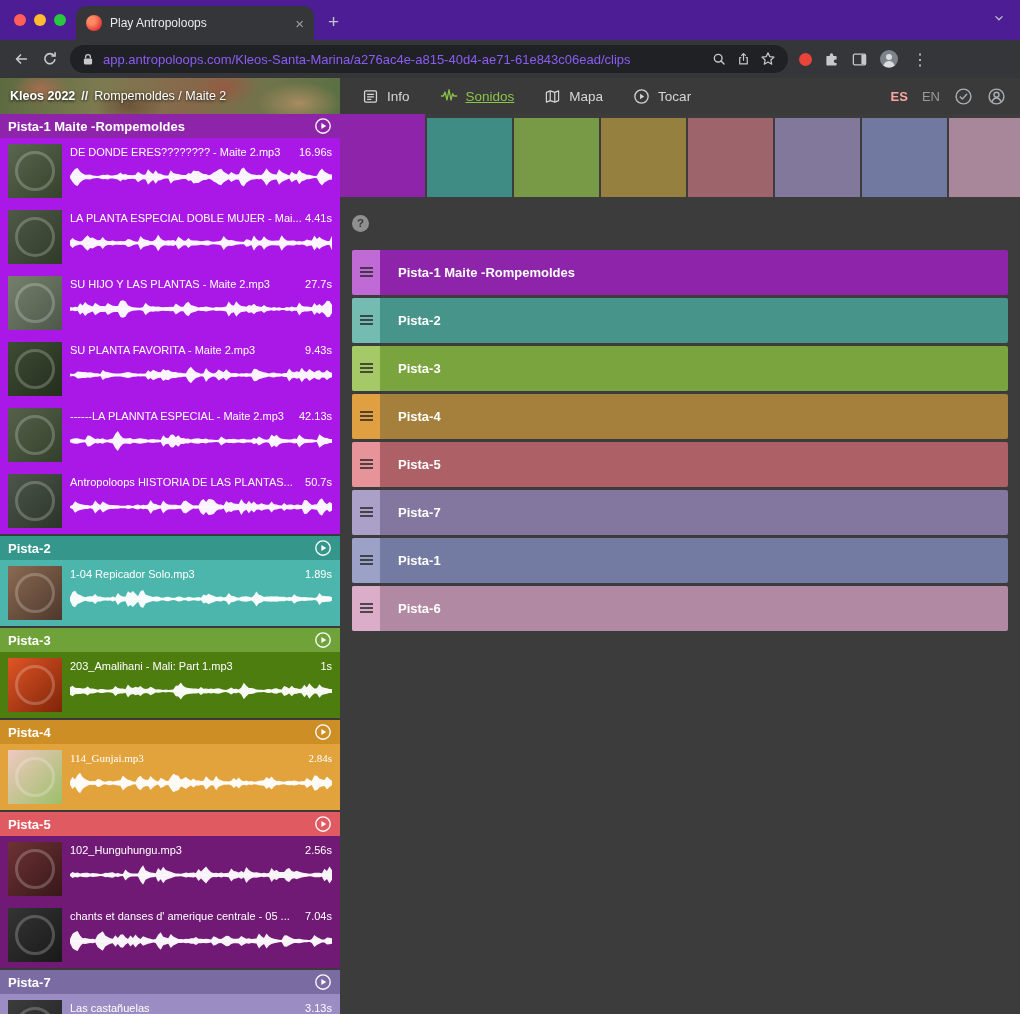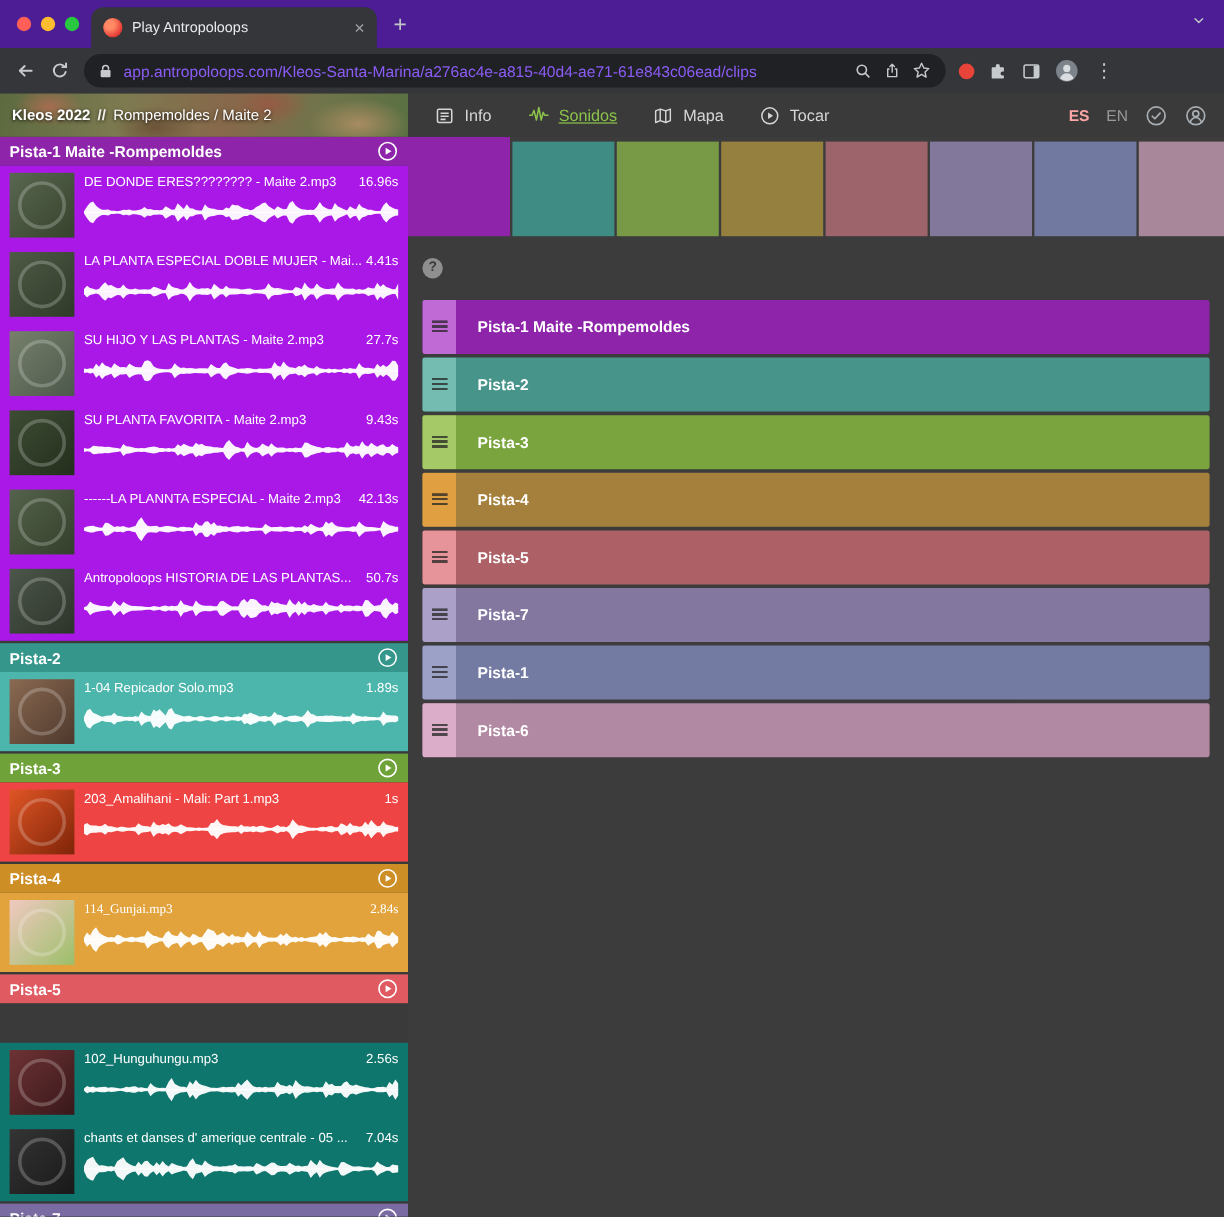--- a/index.html
+++ b/index.html
@@ -299,21 +299,21 @@
         <div class="section">
           <div class="section-header" style="background: rgb(111, 163, 58);">
             <span class="section-title">Pista-3</span>
             <span class="play-btn">
               <svg viewBox="0 0 20 20">
                 <circle cx="10" cy="10" r="8" fill="none" stroke="currentColor" stroke-width="1.5"></circle>
                 <path d="M8.2 6.8 13.6 10l-5.4 3.2z" fill="currentColor"></path>
               </svg>
             </span>
           </div>
-          <div class="clips" style="background: #ef4444;">
+          <div class="clips" style="background: #4d7c0f;">
             <div class="clip">
               <div class="thumb" style="background: linear-gradient(135deg, rgb(224, 85, 37), rgb(126, 36, 8));"></div>
               <div class="clip-body">
                 <div class="clip-top">
                   <span class="clip-title">203_Amalihani - Mali: Part 1.mp3</span>
                   <span class="clip-dur">1s</span>
                 </div>
                 <svg viewBox="0 0 260 26" preserveAspectRatio="none" class="wave">
                   <polygon points="0,9.3 2.5,7.8 5,9.7 7.5,10.0 10,10.0 12.5,10.5 15,10.2 17.5,8.4 20,10.6 22.5,10.5 25,11.1 27.5,11.7 30,11.0 32.5,10.9 35,11.5 37.5,11.7 40,11.4 42.5,11.1 45,8.0 47.5,10.0 50,10.4 52.5,10.6 55,11.2 57.5,6.6 60,9.3 62.5,9.9 65,8.7 67.5,9.6 70,8.0 72.5,10.3 75,10.9 77.5,10.5 80,8.8 82.5,10.1 85,11.4 87.5,11.3 90,11.6 92.5,12.0 95,11.6 97.5,11.9 100,11.8 102.5,11.5 105,7.8 107.5,7.6 110,4.6 112.5,8.1 115,9.4 117.5,10.0 120,10.3 122.5,10.5 125,10.5 127.5,11.0 130,9.0 132.5,10.8 135,10.6 137.5,11.0 140,10.4 142.5,11.1 145,10.4 147.5,10.2 150,11.1 152.5,11.8 155,11.9 157.5,10.9 160,9.4 162.5,10.9 165,10.7 167.5,11.4 170,9.6 172.5,4.7 175,7.7 177.5,9.9 180,9.9 182.5,10.6 185,11.4 187.5,11.8 190,11.7 192.5,12.1 195,11.3 197.5,11.0 200,11.4 202.5,10.6 205,10.3 207.5,11.3 210,11.4 212.5,8.0 215,9.1 217.5,10.6 220,7.7 222.5,10.1 225,10.2 227.5,11.0 230,10.4 232.5,6.8 235,9.4 237.5,5.3 240,8.2 242.5,10.5 245,10.2 247.5,6.3 250,9.0 252.5,9.8 255,10.2 257.5,11.1 260,11.0 260,15.0 257.5,14.9 255,15.8 252.5,16.2 250,17.0 247.5,19.7 245,15.8 242.5,15.5 240,17.8 237.5,20.7 235,16.6 232.5,19.2 230,15.6 227.5,15.0 225,15.8 222.5,15.9 220,18.3 217.5,15.4 215,16.9 212.5,18.0 210,14.6 207.5,14.7 205,15.7 202.5,15.4 200,14.6 197.5,15.0 195,14.7 192.5,13.9 190,14.3 187.5,14.2 185,14.6 182.5,15.4 180,16.1 177.5,16.1 175,18.3 172.5,21.3 170,16.4 167.5,14.6 165,15.3 162.5,15.1 160,16.6 157.5,15.1 155,14.1 152.5,14.2 150,14.9 147.5,15.8 145,15.6 142.5,14.9 140,15.6 137.5,15.0 135,15.4 132.5,15.2 130,17.0 127.5,15.0 125,15.5 122.5,15.5 120,15.7 117.5,16.0 115,16.6 112.5,17.9 110,21.4 107.5,18.4 105,18.2 102.5,14.5 100,14.2 97.5,14.1 95,14.4 92.5,14.0 90,14.4 87.5,14.7 85,14.6 82.5,15.9 80,17.2 77.5,15.5 75,15.1 72.5,15.7 70,18.0 67.5,16.4 65,17.3 62.5,16.1 60,16.7 57.5,19.4 55,14.8 52.5,15.4 50,15.6 47.5,16.0 45,18.0 42.5,14.9 40,14.6 37.5,14.3 35,14.5 32.5,15.1 30,15.0 27.5,14.3 25,14.9 22.5,15.5 20,15.4 17.5,17.6 15,15.8 12.5,15.5 10,16.0 7.5,16.0 5,16.3 2.5,18.2 0,16.7" fill="rgba(255,255,255,0.95)"></polygon>
                   <line x1="0" x2="260" y1="13" y2="13" stroke="rgba(255,255,255,0.9)" stroke-width="1"></line>
@@ -351,21 +351,21 @@
         <div class="section">
           <div class="section-header" style="background: rgb(224, 90, 98);">
             <span class="section-title">Pista-5</span>
             <span class="play-btn">
               <svg viewBox="0 0 20 20">
                 <circle cx="10" cy="10" r="8" fill="none" stroke="currentColor" stroke-width="1.5"></circle>
                 <path d="M8.2 6.8 13.6 10l-5.4 3.2z" fill="currentColor"></path>
               </svg>
             </span>
           </div>
-          <div class="clips" style="background: #0f766e; margin-top: 33px;">
+          <div class="clips" style="background: #701a75;">
             <div class="clip">
               <div class="thumb" style="background: linear-gradient(135deg, rgb(110, 50, 52), rgb(56, 24, 26));"></div>
               <div class="clip-body">
                 <div class="clip-top">
                   <span class="clip-title">102_Hunguhungu.mp3</span>
                   <span class="clip-dur">2.56s</span>
                 </div>
                 <svg viewBox="0 0 260 26" preserveAspectRatio="none" class="wave">
                   <polygon points="0,12.0 2.5,10.0 5,11.0 7.5,10.4 10,11.5 12.5,11.1 15,10.8 17.5,10.7 20,11.4 22.5,11.1 25,11.3 27.5,11.6 30,12.0 32.5,11.7 35,10.7 37.5,11.0 40,10.4 42.5,10.3 45,11.5 47.5,11.1 50,11.7 52.5,11.9 55,7.5 57.5,9.9 60,11.2 62.5,11.6 65,11.5 67.5,11.6 70,6.4 72.5,3.3 75,8.2 77.5,9.5 80,10.6 82.5,10.7 85,11.2 87.5,6.1 90,8.8 92.5,4.7 95,7.9 97.5,9.1 100,9.8 102.5,10.7 105,11.4 107.5,11.5 110,11.7 112.5,11.2 115,10.6 117.5,11.0 120,10.8 122.5,10.6 125,11.1 127.5,7.0 130,9.6 132.5,6.9 135,4.6 137.5,7.7 140,10.3 142.5,11.0 145,10.8 147.5,11.3 150,10.6 152.5,11.3 155,11.0 157.5,10.8 160,6.5 162.5,9.1 165,9.5 167.5,10.4 170,8.9 172.5,10.6 175,5.1 177.5,8.0 180,9.7 182.5,10.5 185,10.3 187.5,10.7 190,11.3 192.5,10.8 195,11.2 197.5,10.9 200,6.0 202.5,9.0 205,8.1 207.5,10.1 210,10.0 212.5,10.1 215,7.1 217.5,6.1 220,9.1 222.5,9.8 225,8.7 227.5,9.7 230,10.5 232.5,11.1 235,11.2 237.5,11.8 240,11.6 242.5,10.8 245,10.8 247.5,10.7 250,11.3 252.5,6.7 255,9.0 257.5,4.6 260,8.2 260,17.8 257.5,21.4 255,17.0 252.5,19.3 250,14.7 247.5,15.3 245,15.2 242.5,15.2 240,14.4 237.5,14.2 235,14.8 232.5,14.9 230,15.5 227.5,16.3 225,17.3 222.5,16.2 220,16.9 217.5,19.9 215,18.9 212.5,15.9 210,16.0 207.5,15.9 205,17.9 202.5,17.0 200,20.0 197.5,15.1 195,14.8 192.5,15.2 190,14.7 187.5,15.3 185,15.7 182.5,15.5 180,16.3 177.5,18.0 175,20.9 172.5,15.4 170,17.1 167.5,15.6 165,16.5 162.5,16.9 160,19.5 157.5,15.2 155,15.0 152.5,14.7 150,15.4 147.5,14.7 145,15.2 142.5,15.0 140,15.7 137.5,18.3 135,21.4 132.5,19.1 130,16.4 127.5,19.0 125,14.9 122.5,15.4 120,15.2 117.5,15.0 115,15.4 112.5,14.8 110,14.3 107.5,14.5 105,14.6 102.5,15.3 100,16.2 97.5,16.9 95,18.1 92.5,21.3 90,17.2 87.5,19.9 85,14.8 82.5,15.3 80,15.4 77.5,16.5 75,17.8 72.5,22.7 70,19.6 67.5,14.4 65,14.5 62.5,14.4 60,14.8 57.5,16.1 55,18.5 52.5,14.1 50,14.3 47.5,14.9 45,14.5 42.5,15.7 40,15.6 37.5,15.0 35,15.3 32.5,14.3 30,14.0 27.5,14.4 25,14.7 22.5,14.9 20,14.6 17.5,15.3 15,15.2 12.5,14.9 10,14.5 7.5,15.6 5,15.0 2.5,16.0 0,14.0" fill="rgba(255,255,255,0.95)"></polygon>
                   <line x1="0" x2="260" y1="13" y2="13" stroke="rgba(255,255,255,0.9)" stroke-width="1"></line>

